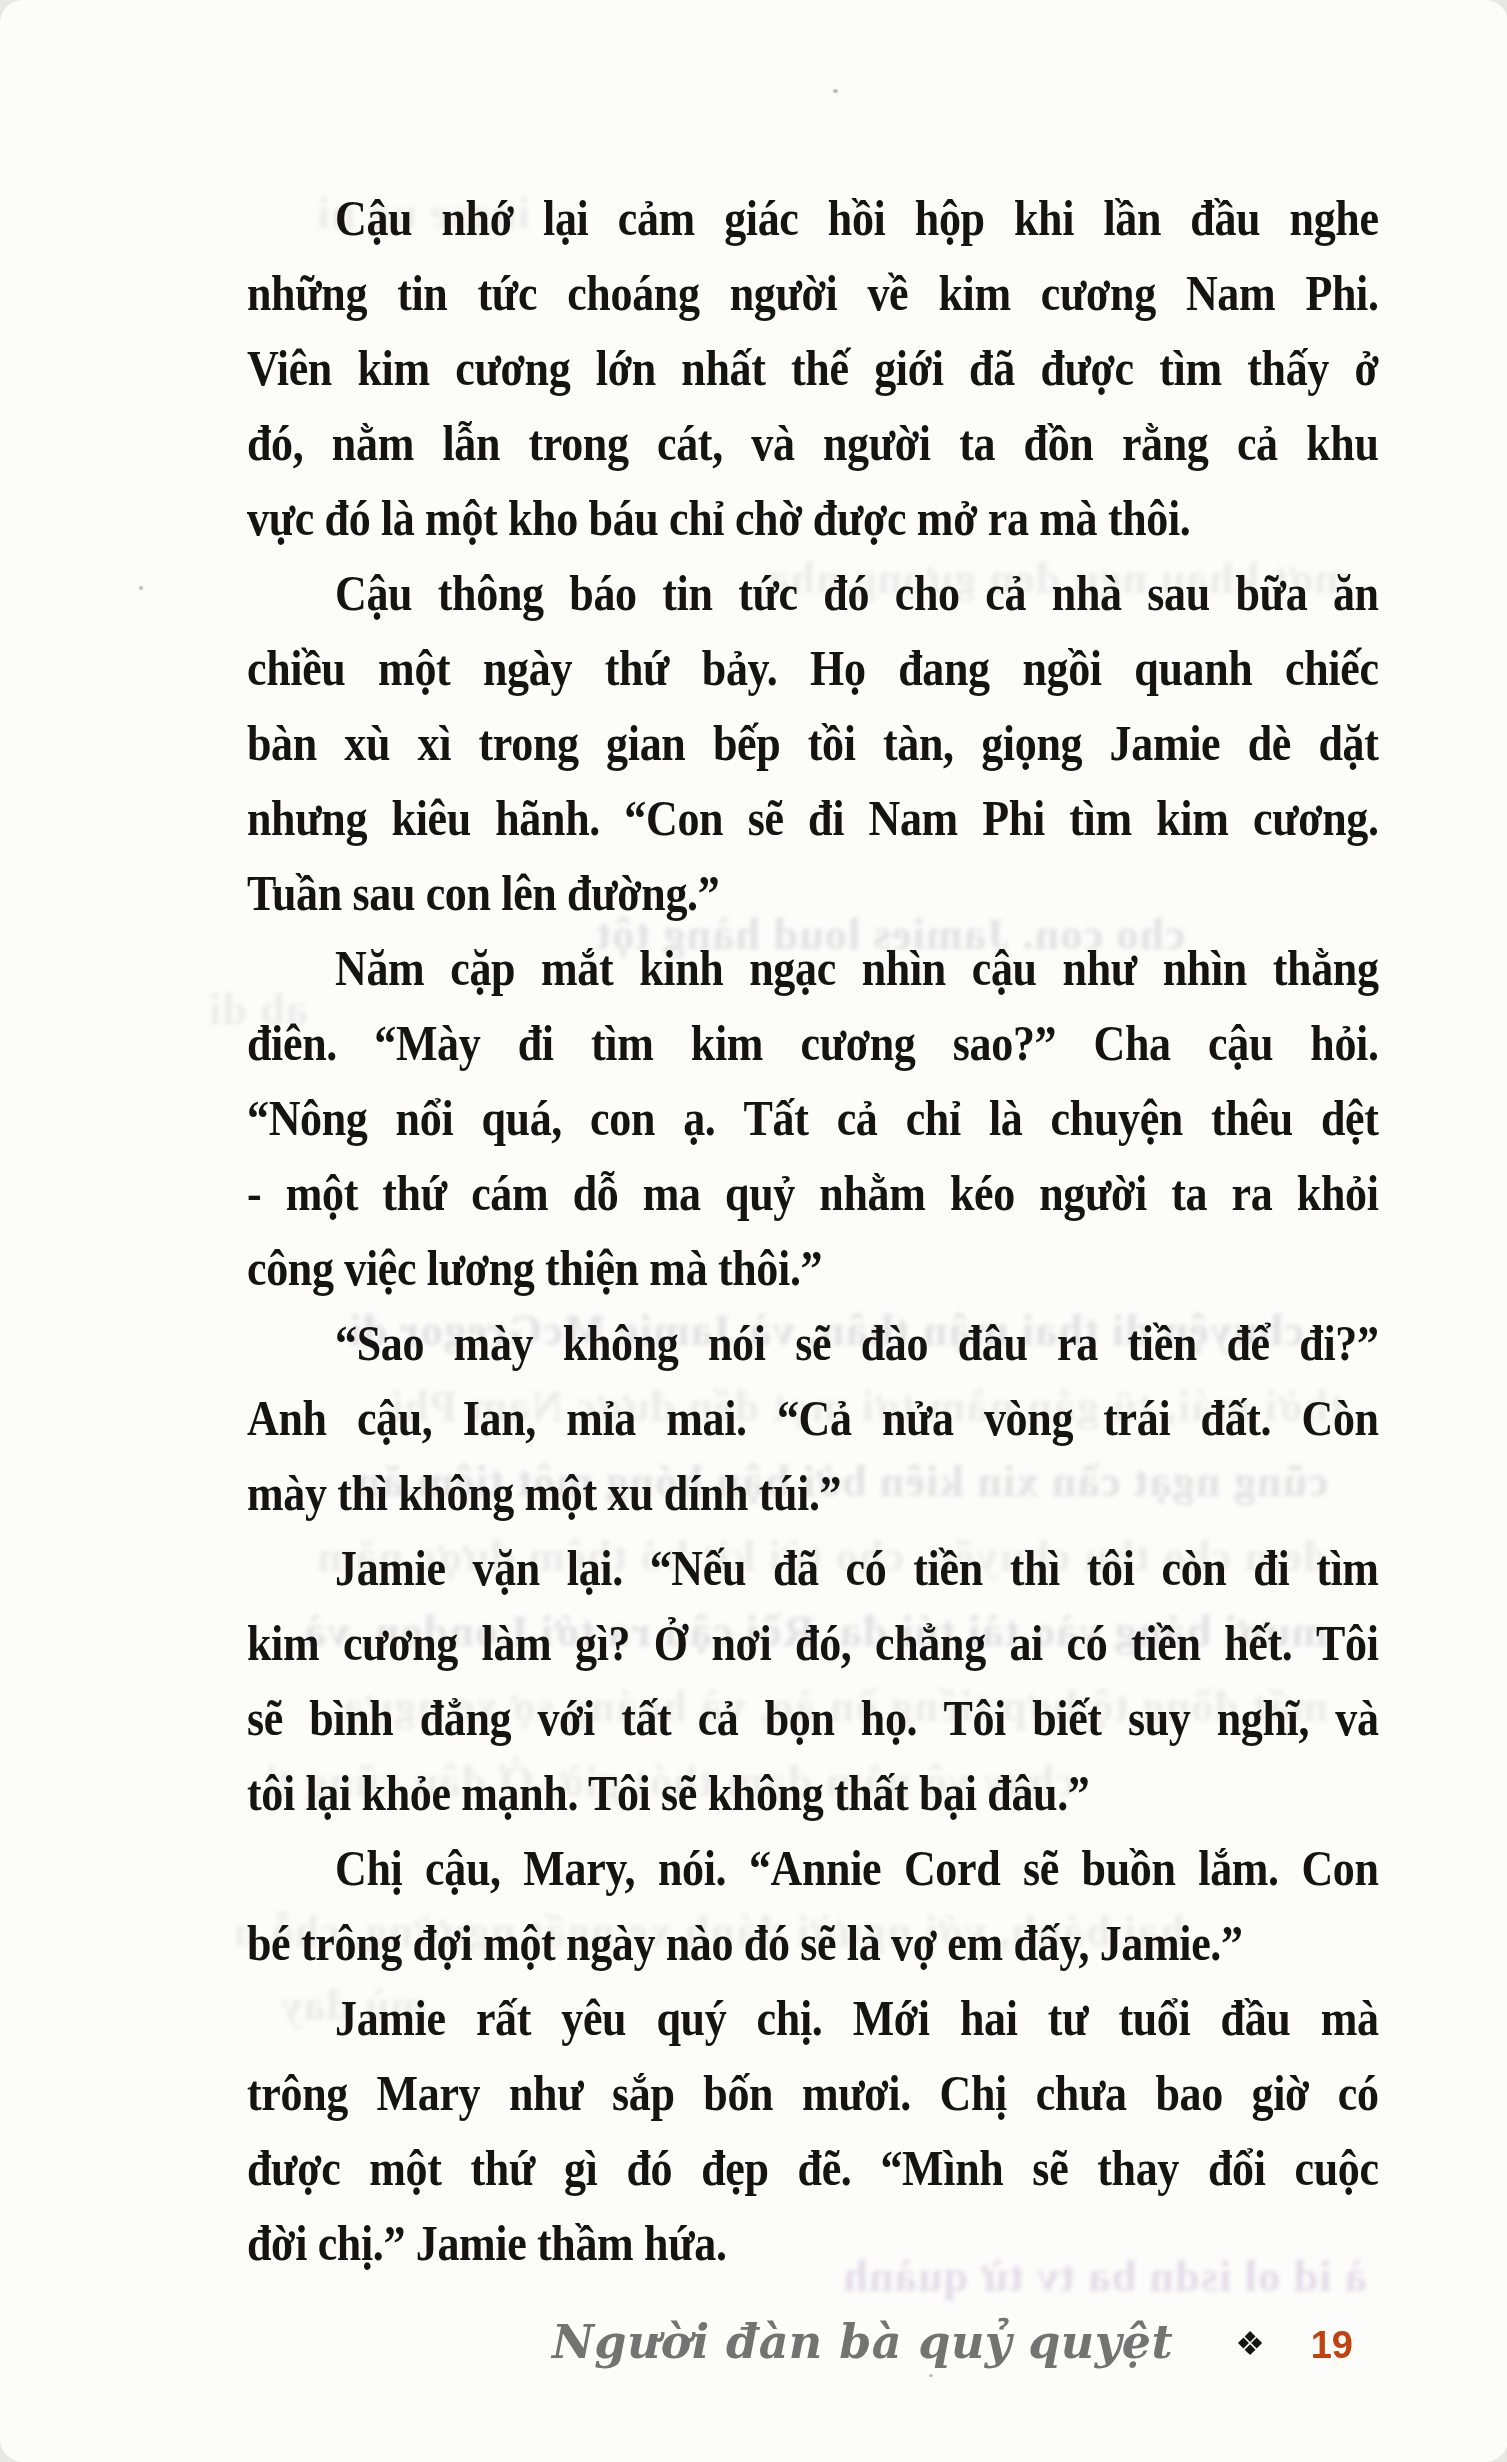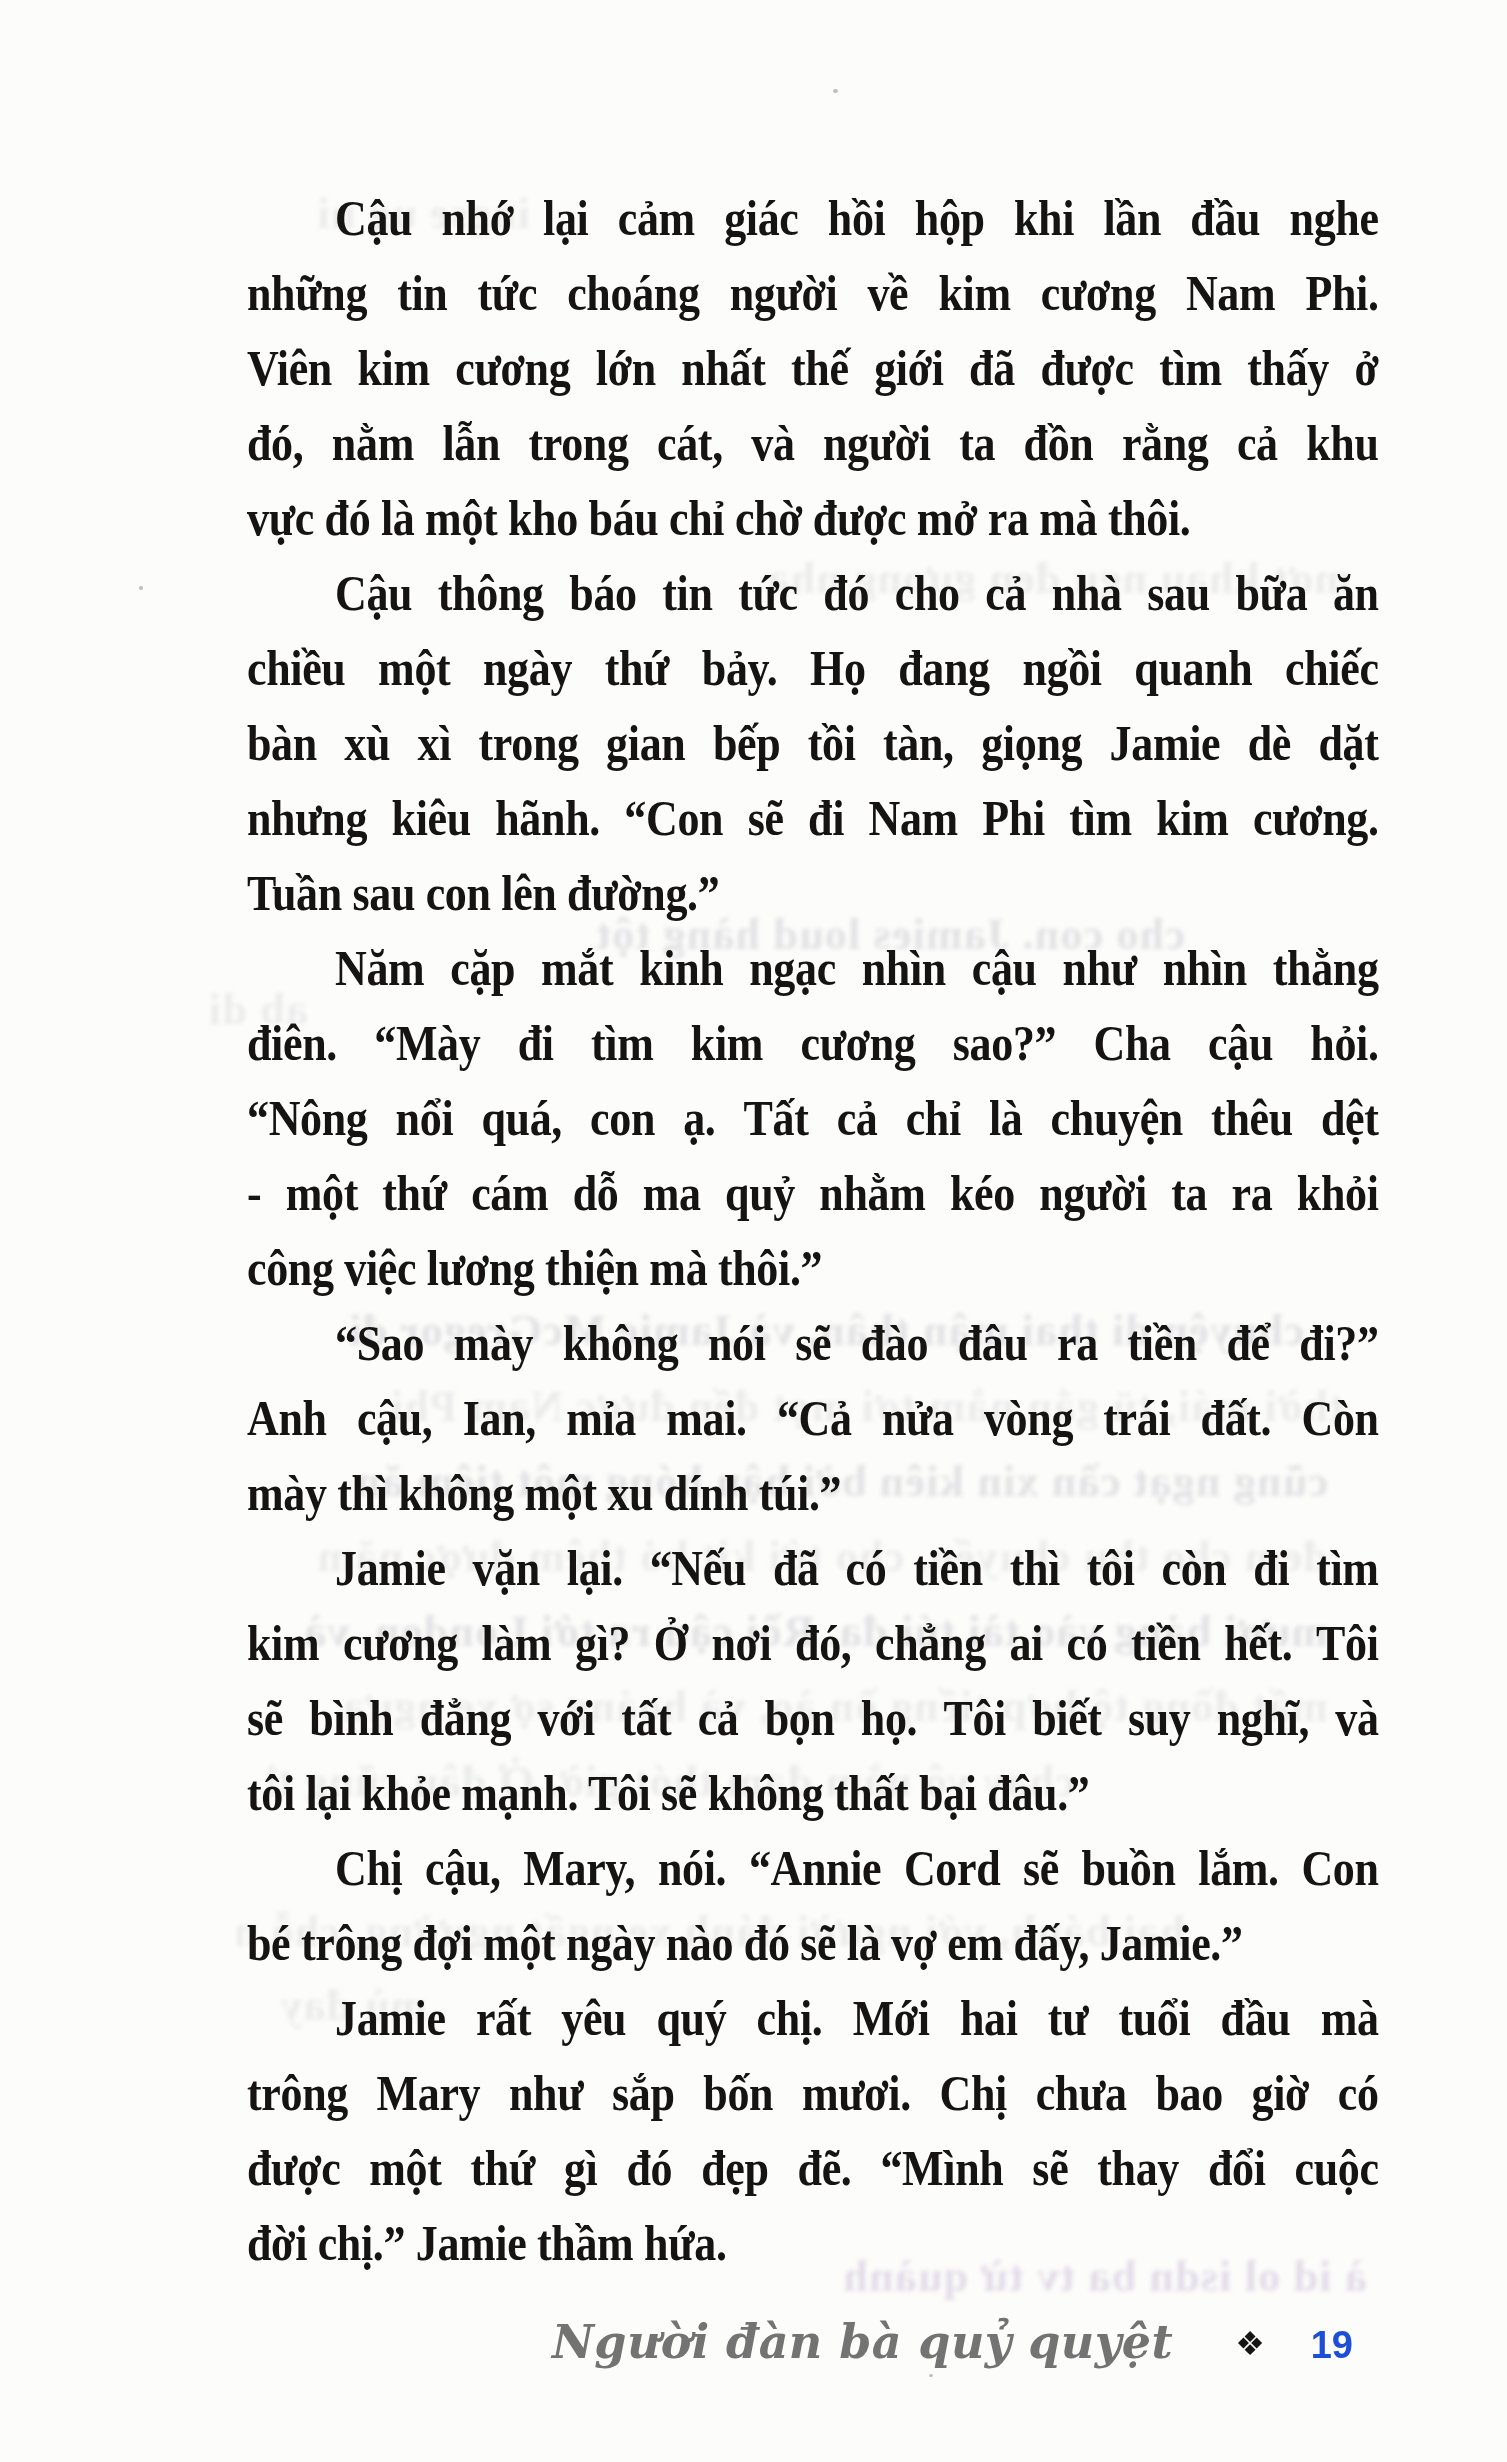--- a/index.html
+++ b/index.html
@@ -3,20 +3,21 @@
 <meta charset="utf-8">
 <style>
   html, body { margin: 0; padding: 0; background: #e8e8e6; }
   #book-page {
     position: relative;
     width: 1508px;
     height: 2462px;
     background: #fcfcfa;
     overflow: hidden;
     font-family: "Liberation Serif", "DejaVu Serif", serif;
+    border-radius: 23px;
   }
   
   #text-block {
     position: absolute;
     left: 247px;
     top: 180px;
     width: 1286px;            
     transform: scaleX(0.88);  
     transform-origin: left top;
   }
@@ -77,21 +78,21 @@
     font-size: 33px;
     color: #161514;
     margin-left: 62px;
     position: relative;
     top: -3.2px;
   }
   #page-number {
     font-family: "Liberation Sans", sans-serif;
     font-weight: bold;
     font-size: 38px;
-    color: #1d4ed8;
+    color: #c2410c;
     margin-left: 46px;
   }
 </style>
 </head>
 <body>
 
 <div id="book-page">
 
   <div class="bleed" style="top:188px; left:190px; width:340px;">ingse ug ni</div>
   <div class="bleed" style="top:553px; left:695px; width:656px;">mơt khau ngu đen gưong nha</div>

